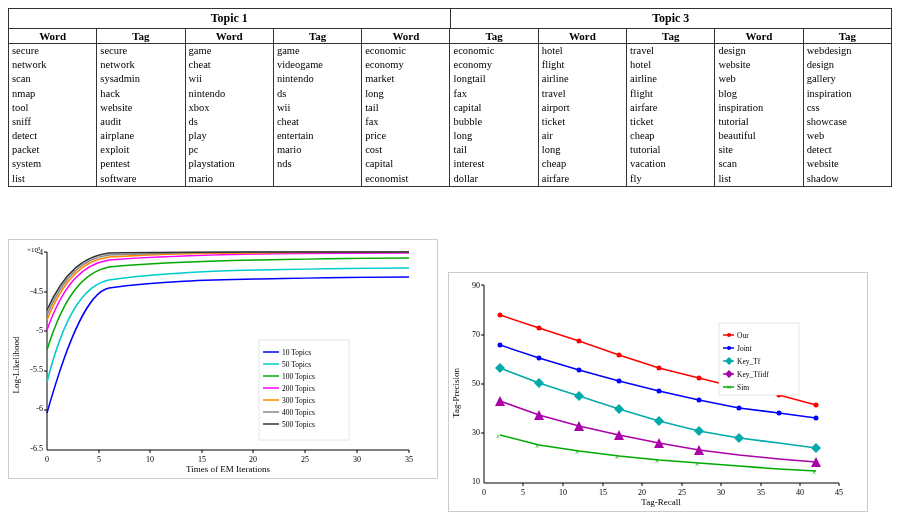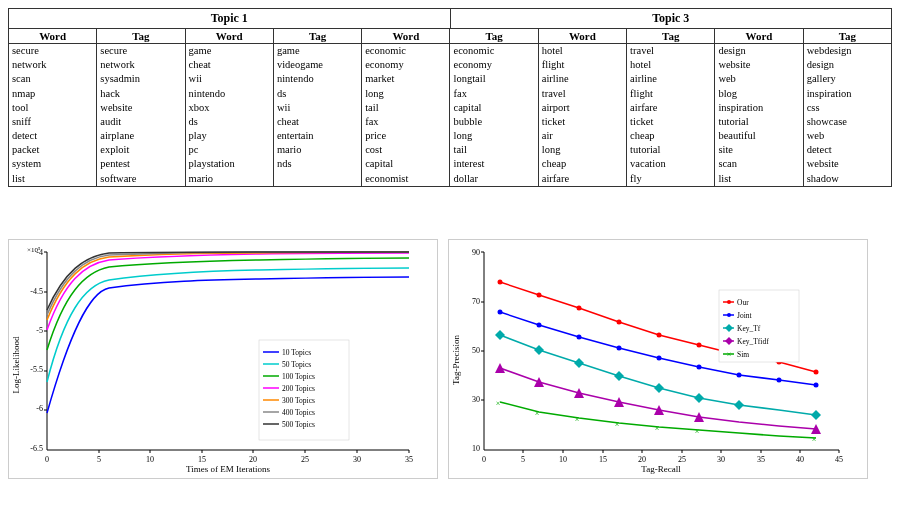--- a/index.html
+++ b/index.html
@@ -92,20 +92,21 @@
       border: 1px solid #ccc;
       background: #fff;
     }
     .chart-right {
       width: 420px;
       height: 240px;
       position: relative;
       border: 1px solid #ccc;
       background: #fff;
       margin-left: 10px;
+      margin-top: 33px;
     }
     svg text {
       font-family: 'Times New Roman', Times, serif;
     }
   </style>
 </head>
 <body>
 
 <div class="main-container">
 

